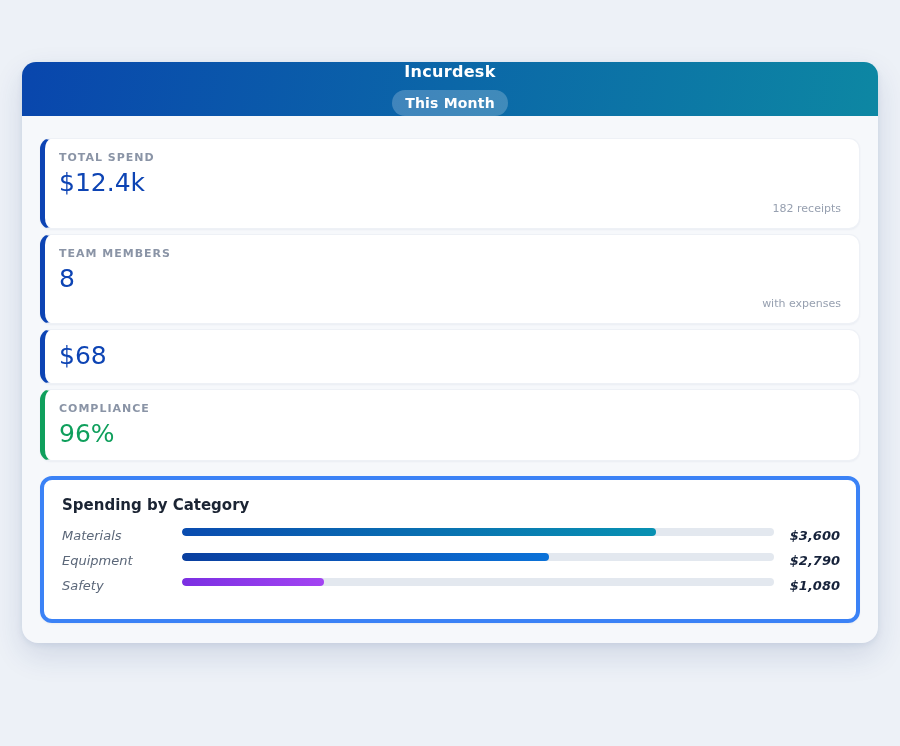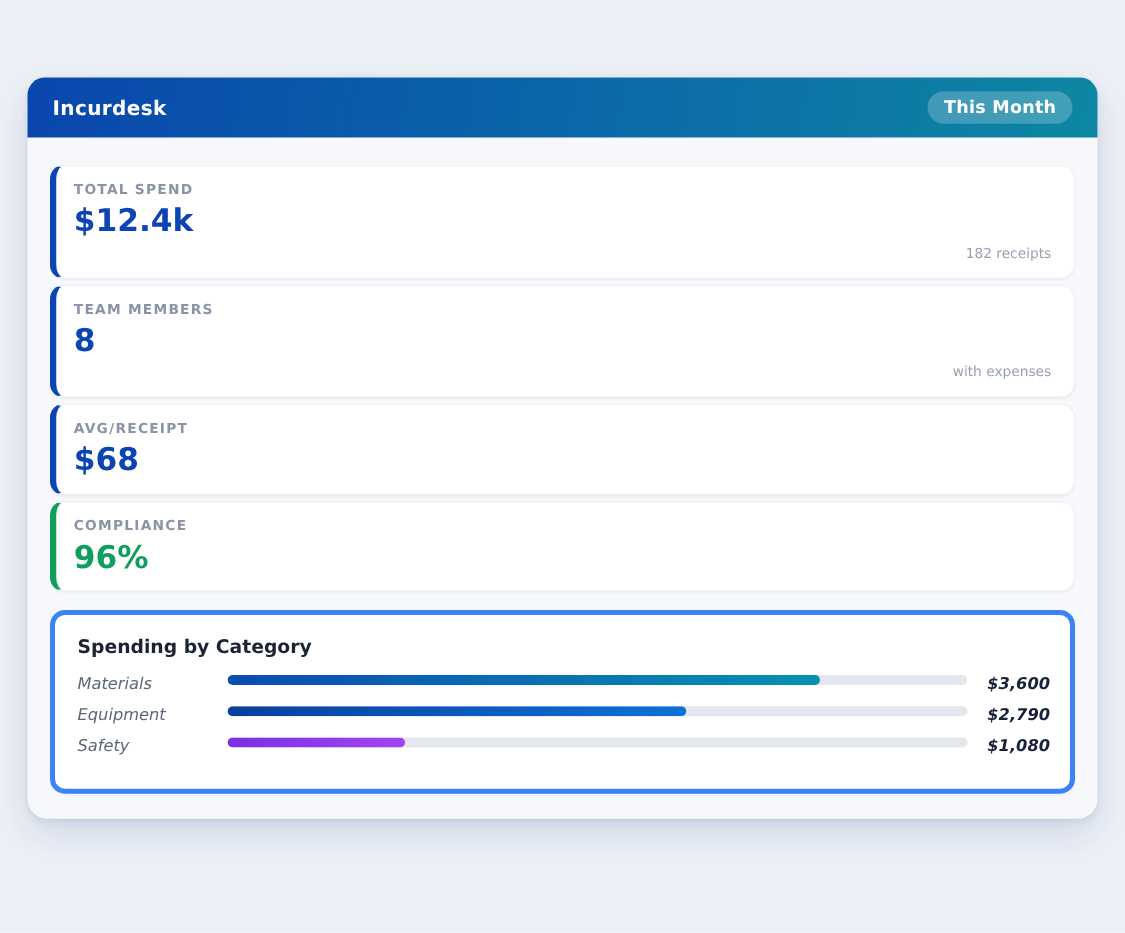--- a/index.html
+++ b/index.html
@@ -11,27 +11,28 @@
   }
   .app {
     position: absolute;
     left: 22px; right: 22px; top: 62px;
     background: #f6f8fb;
     border-radius: 16px;
     box-shadow: 0 12px 30px rgba(30, 60, 120, 0.14), 0 2px 6px rgba(30,60,120,0.08);
     padding-bottom: 20px;
   }
   .app-header {
-    height: 48px;
+    height: 54px;
     border-radius: 14px 14px 0 0;
     background: linear-gradient(100deg, #0946ad 0%, #0d87a3 100%);
     display: flex;
     align-items: center;
     justify-content: space-between;
     padding: 0 20px 0 20px;
+    flex-direction: column;
   }
   .app-title {
     color: #ffffff;
     font-size: 16px;
     font-weight: bold;
     letter-spacing: 0.3px;
   }
   .period-badge {
     background: rgba(255,255,255,0.22);
     color: #ffffff;
@@ -59,21 +60,21 @@
   .stat-label {
     font-size: 11px;
     font-weight: bold;
     color: #8a94a6;
     letter-spacing: 1px;
     text-transform: uppercase;
     margin-bottom: 5px;
   }
   .stat-value {
     font-size: 25px;
-    font-weight: bold;
+    font-weight: normal;
     line-height: 1.1;
   }
   .stat-sub {
     font-size: 11px;
     color: #97a0b0;
     margin-top: 5px;
     text-align: right;
   }
   .chart-card {
     background: #ffffff;
@@ -136,21 +137,20 @@
           <div class="stat-label">TOTAL SPEND</div>
           <div class="stat-value" style="color: rgb(13, 68, 180);">$12.4k</div>
           <div class="stat-sub">182 receipts</div>
         </div>
         <div class="stat-card" style="border-left-color: rgb(13, 68, 180);">
           <div class="stat-label">TEAM MEMBERS</div>
           <div class="stat-value" style="color: rgb(13, 68, 180);">8</div>
           <div class="stat-sub">with expenses</div>
         </div>
         <div class="stat-card" style="border-left-color: rgb(13, 68, 180);">
-          <div class="stat-label">AVG/RECEIPT</div>
           <div class="stat-value" style="color: rgb(13, 68, 180);">$68</div>
         </div>
         <div class="stat-card" style="border-left-color: rgb(15, 159, 92);">
           <div class="stat-label">COMPLIANCE</div>
           <div class="stat-value" style="color: rgb(15, 159, 92);">96%</div>
         </div>
       </section>
     <section class="chart-card">
       <h2 class="chart-title">Spending by Category</h2>
       <div id="chart-rows">

